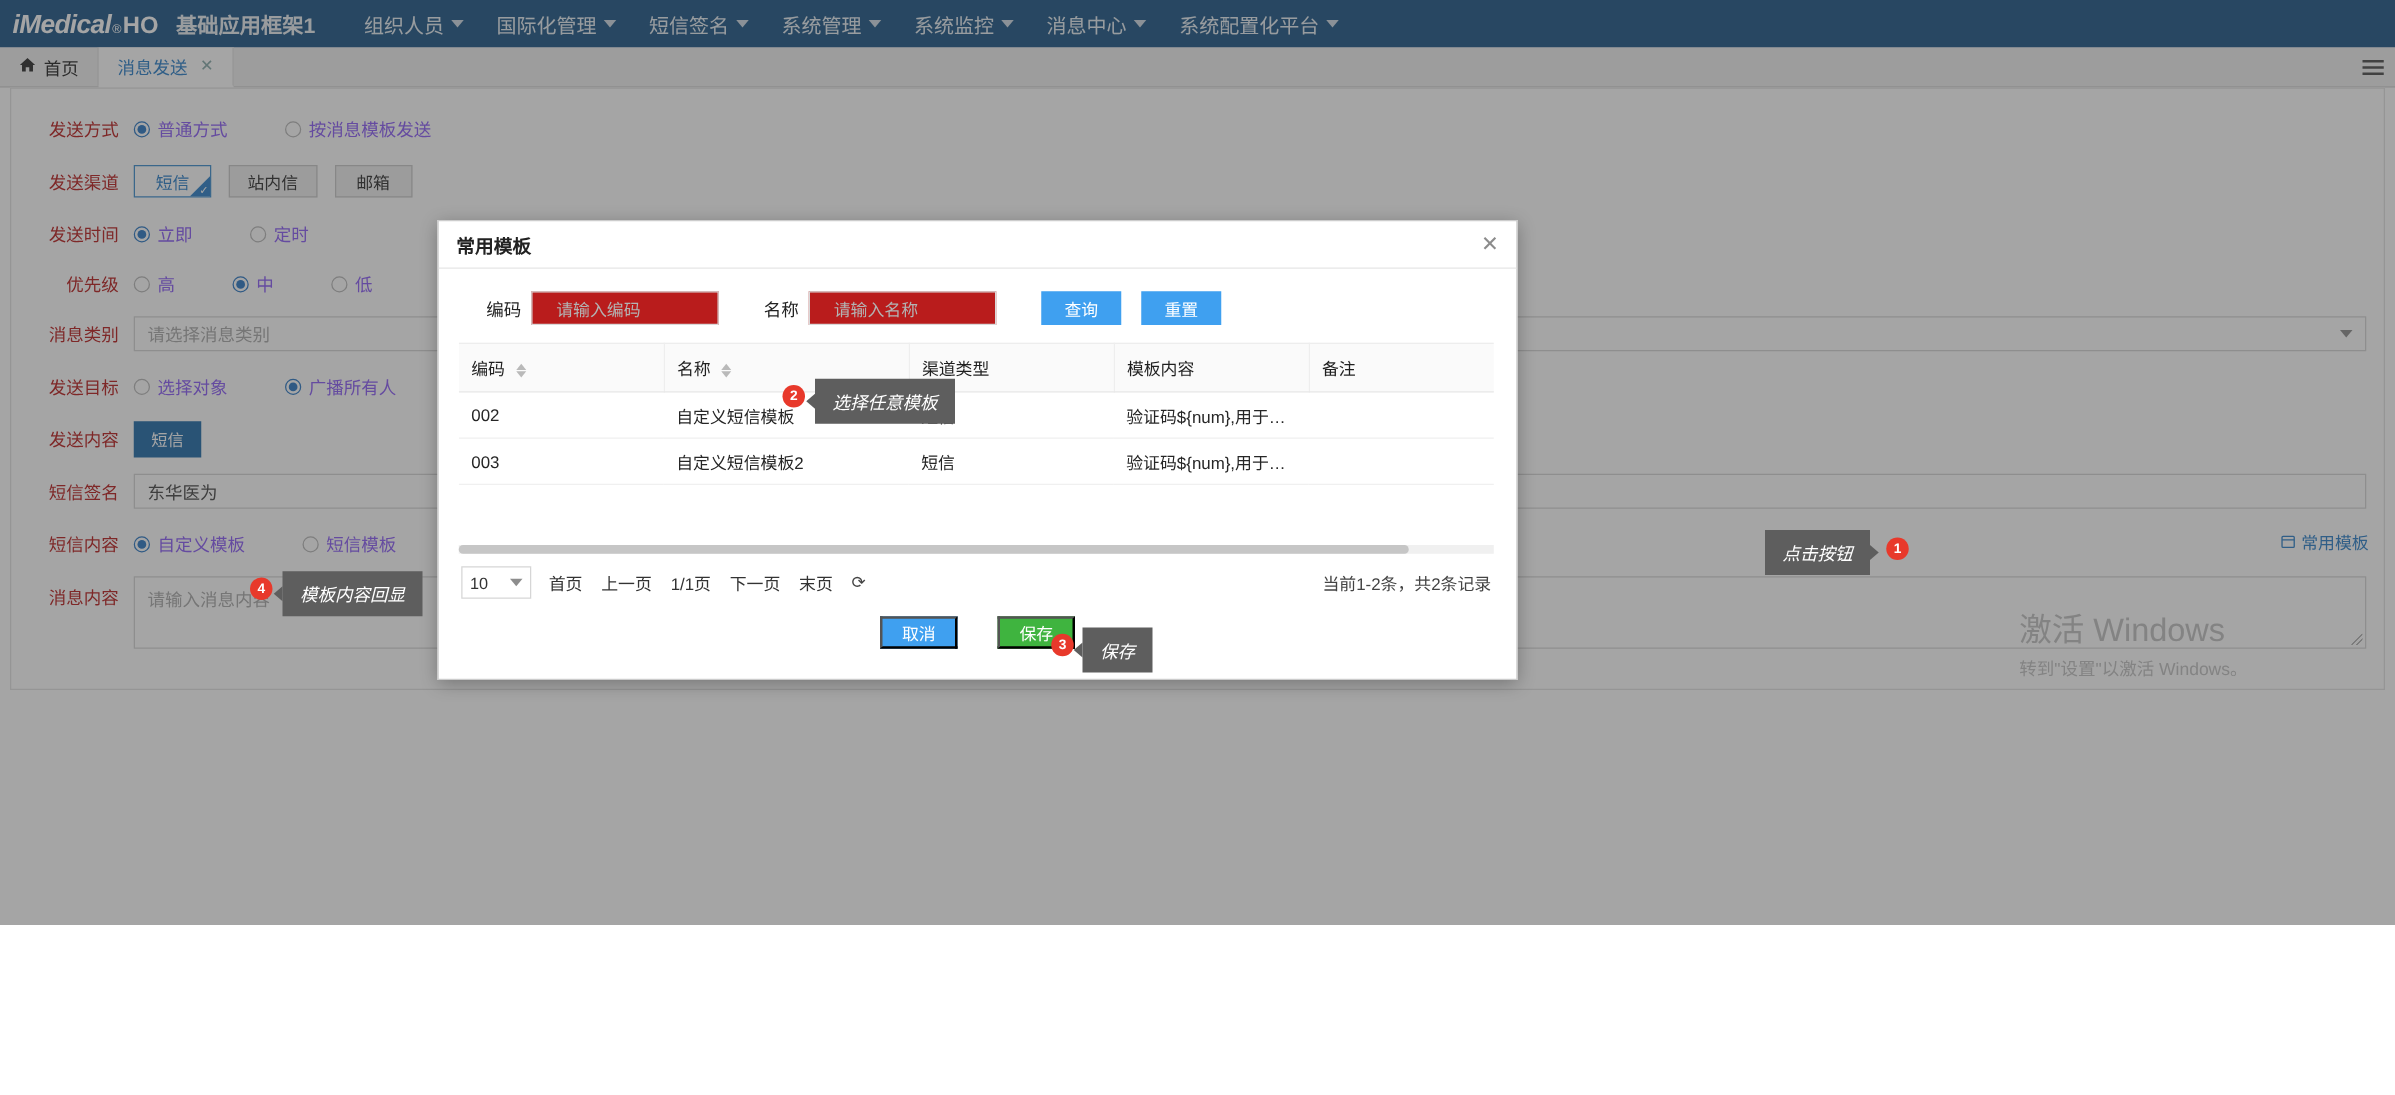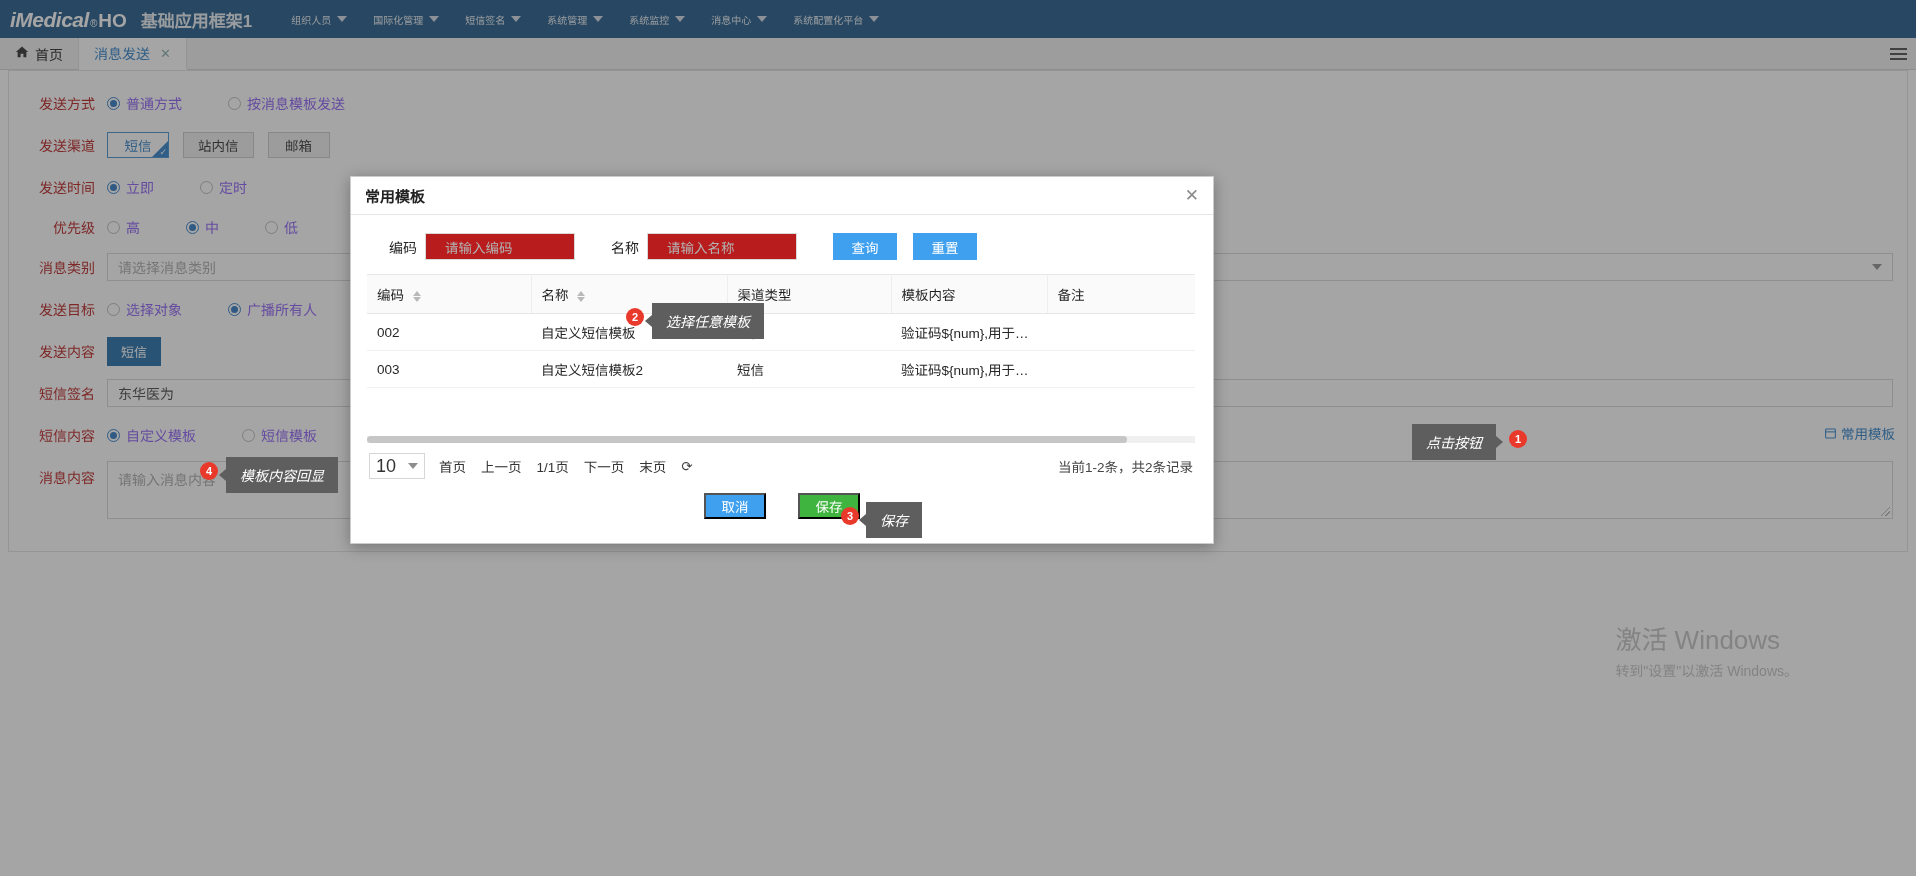--- a/index.html
+++ b/index.html
@@ -1,36 +1,36 @@
 <!DOCTYPE html>
 <html lang="zh-CN"><head>
 <meta charset="utf-8">
 <style>
   * { box-sizing: border-box; margin: 0; padding: 0; }
   html, body {
     width: 1916px; height: 876px;
     font-family: "Liberation Sans", "DejaVu Sans", sans-serif;
     font-size: 14px; overflow: hidden; background: #fff;
   }
-  #app { position: relative; width: 1916px; height: 876px; background: #fff; }
+  #app { position: relative; width: 1916px; height: 740px; background: #fff; }
 
   
   .topnav {
     position: absolute; top: 0; left: 0; width: 1916px; height: 38px;
     background: #1c5585; display: flex; align-items: center; color: #fff;
   }
   .brand { display: flex; align-items: baseline; padding-left: 10px; white-space: nowrap; }
   .brand-i { font-size: 21px; font-weight: bold; font-style: italic; color: #fff; letter-spacing: -.5px; }
   .brand-reg { font-size: 10px; vertical-align: super; color: #fff; margin: 0 1px 0 1px; }
   .brand-ho { font-size: 19px; font-weight: bold; color: #fff; }
   .brand-sub { font-size: 17px; color: #e9eef3; margin-left: 14px; font-weight: bold; }
   .nav-items { display: flex; align-items: center; margin-left: 26px; height: 38px; }
   .nav-item {
     display: flex; align-items: center; gap: 6px; padding: 16px 13px; height: 38px;
-    font-size: 10px; color: #e7eef4; cursor: pointer; white-space: nowrap;
+    font-size: 16px; color: #e7eef4; cursor: pointer; white-space: nowrap;
   }
   .caret-d {
     width: 0; height: 0; border-left: 5px solid transparent; border-right: 5px solid transparent;
     border-top: 6px solid #cfdbe5; display: inline-block;
   }
   .nav-right { margin-left: auto; display: flex; align-items: center; gap: 0; padding-right: 12px; }
   .search-ic { width: 34px; height: 38px; display: flex; align-items: center; justify-content: center; cursor: pointer; }
   .lang-select {
     width: 92px; height: 26px; background: #9a9a9a; border: 1px solid #8a8a8a;
     display: flex; align-items: center; justify-content: space-between;
@@ -161,21 +161,21 @@
   .sort-ic i { width: 0; height: 0; border-left: 4px solid transparent; border-right: 4px solid transparent; }
   .sort-ic i.up { border-bottom: 5px solid #b9b9b9; }
   .sort-ic i.dn { border-top: 5px solid #b9b9b9; }
   .grid-wrap { height: 162px; overflow: hidden; position: relative; }
   .hscroll { width: 828px; height: 7px; background: #f0f0f0; margin-top: 0; position: relative; }
   .hscroll .thumb { position: absolute; left: 0; top: 0; width: 760px; height: 7px; background: #c6c6c6; border-radius: 4px; }
 
   .pager { display: flex; align-items: center; padding: 10px 2px 0 2px; width: 828px; font-size: 13.5px; color: #333; }
   .pg-sel {
     width: 56px; height: 26px; border: 1px solid #d6d6d6; background: #fff; display: flex; align-items: center;
-    justify-content: space-between; padding: 0 6px; margin-right: 14px; font-size: 18px; color: #333; cursor: pointer;
+    justify-content: space-between; padding: 0 6px; margin-right: 14px; font-size: 13px; color: #333; cursor: pointer;
   }
   .pg-sel .caret-d { border-top-color: #8d8d8d; }
   .pg-link { margin-right: 15px; color: #333; cursor: pointer; }
   .pg-total { margin-left: auto; color: #444; }
   .refresh-ic { cursor: pointer; color: #444; }
 
   .modal-ft { display: flex; align-items: flex-end; justify-content: center; gap: 32px; margin-top: 14px; }
   .btn-cancel {
     background: #3fa0f0; color: #fff; font-size: 13.5px; width: 62px; height: 26px;
     display: inline-flex; align-items: center; justify-content: center; cursor: pointer;

